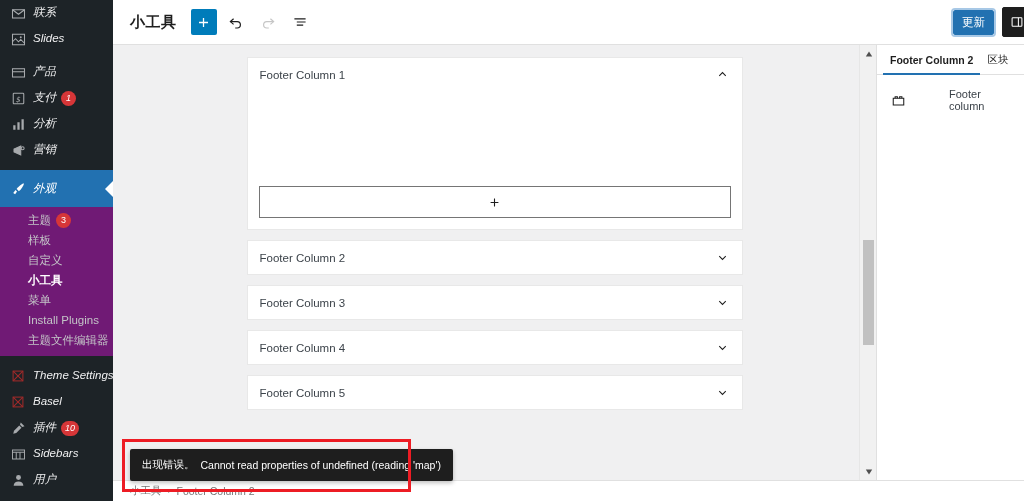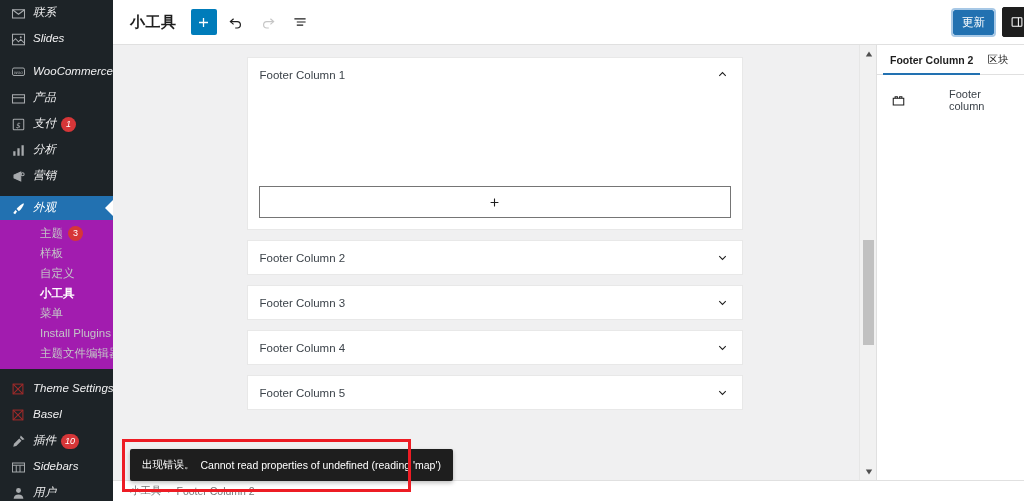--- a/index.html
+++ b/index.html
@@ -37,33 +37,33 @@
     color: #a7aaad;
   }
   .menu-top .mi svg { display: block; }
   .menu-top .mlabel { white-space: nowrap; }
   .menu-sep { height: 7px; }
 
   .menu-top.current {
     background: #2271b1;
     color: #fff;
     font-weight: normal;
-    height: 24px;
+    height: 37px;
   }
   .menu-top.current .mi { color: #fff; }
   .menu-top.current:after {
     content: "";
     position: absolute; right: 0; top: 50%;
     margin-top: -8px;
     border-style: solid;
     border-width: 8px 8px 8px 0;
     border-color: transparent #fff transparent transparent;
   }
 
-  .submenu { background: #a21caf; padding: 3px 0 6px 12px; }
+  .submenu { background: #701a75; padding: 3px 0 6px 0; }
   .submenu-item {
     display: flex; align-items: center;
     font-size: 11.5px;
     color: #c3c4c7;
     padding: 3px 0 3px 28px;
     height: 20px;
     white-space: nowrap;
   }
   .submenu-item.current { color: #fff; font-weight: bold; }
 
@@ -324,29 +324,20 @@
             <rect x="2" y="3" width="16" height="14"></rect>
             <path d="M2 13l4-4 4 4 3-3 5 5"></path>
             <circle cx="13" cy="7" r="1.3" fill="currentColor" stroke="none"></circle>
           </svg>
       </span>
       <span class="mlabel">Slides</span>
     </div>
 
     <div class="menu-sep"></div>
 
-    <div class="menu-top">
-      <span class="mi">
-        <svg width="15" height="15" viewBox="0 0 20 20" fill="none" stroke="currentColor" stroke-width="1.3">
-            <rect x="2" y="4" width="16" height="10" rx="2"></rect>
-            <text x="10" y="11.5" font-size="6" fill="currentColor" stroke="none" text-anchor="middle" font-family="DejaVu Sans">woo</text>
-          </svg>
-      </span>
-      <span class="mlabel">WooCommerce</span>
-    </div>
 
     <div class="menu-top">
       <span class="mi">
         <svg width="15" height="15" viewBox="0 0 20 20" fill="none" stroke="currentColor" stroke-width="1.4">
             <rect x="2" y="5" width="16" height="11"></rect>
             <path d="M2 9h16"></path>
           </svg>
       </span>
       <span class="mlabel">产品</span>
     </div>

